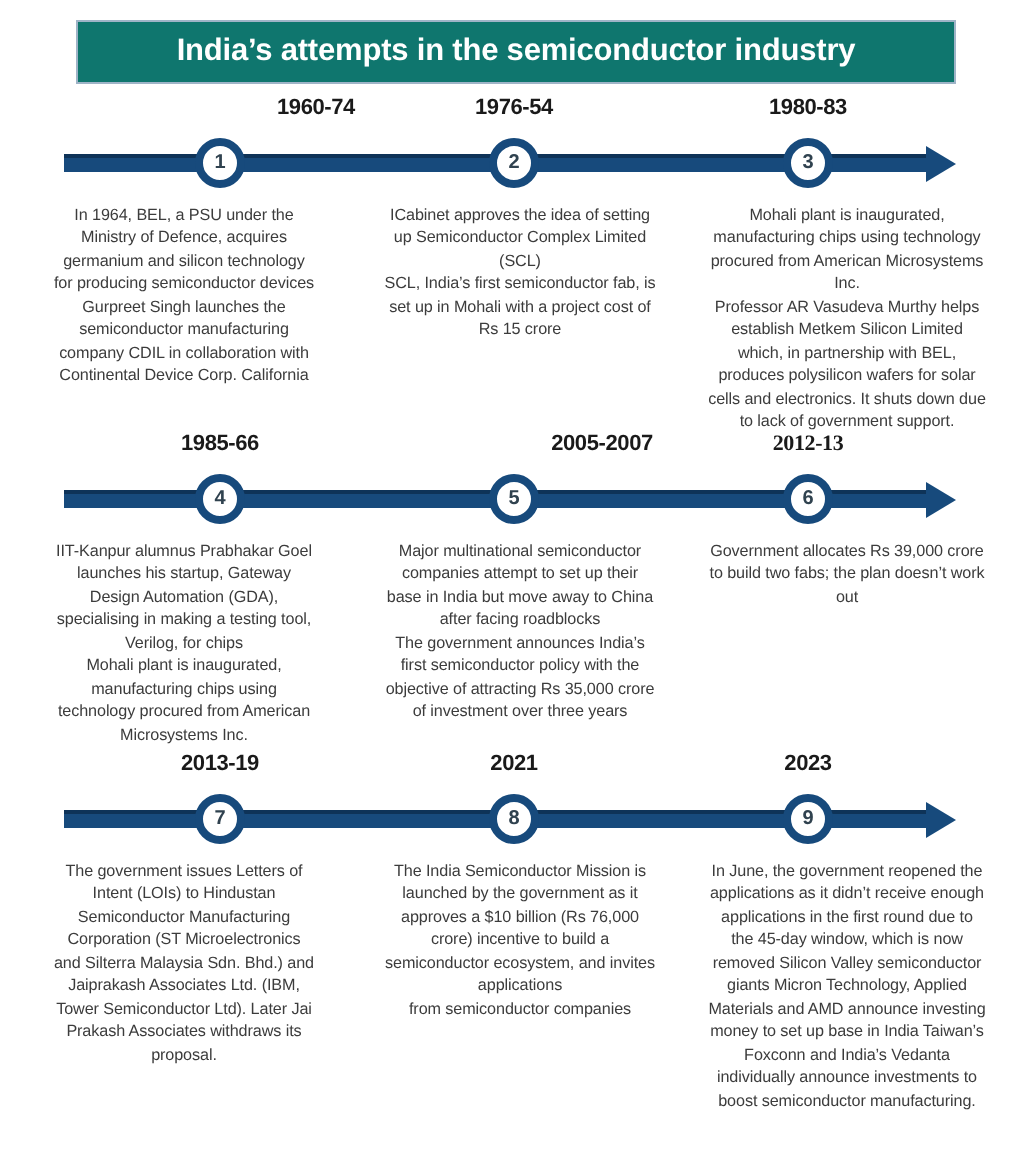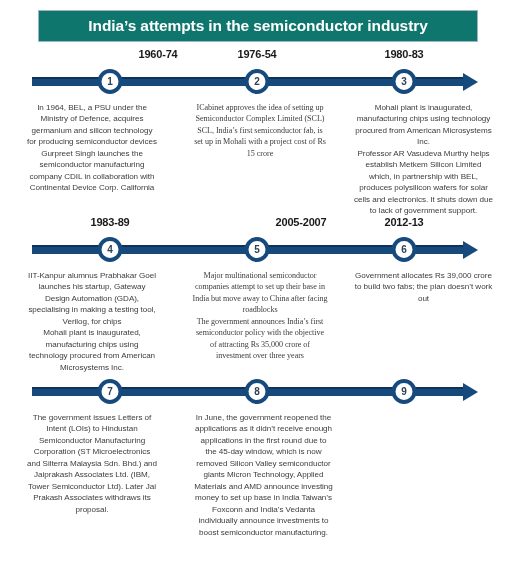--- a/index.html
+++ b/index.html
@@ -121,21 +121,21 @@
   .cols {
     position: relative;
     width: 517px;
     display: flex;
   }
   .col {
     box-sizing: border-box;
     text-align: center;
   }
   .col-1 { width: 180px; padding: 6px 22px 0 26px; }
-  .col-2 { width: 160px; padding: 6px 12px 0 12px; font-family: Liberation Serif, serif; }
+  .col-2 { width: 160px; padding: 6px 12px 0 12px; }
   .col-3 { width: 177px; padding: 6px 24px 0 14px; }
 
   .col-body {
     font-size: 8.1px;
     line-height: 1.42;
     color: #3c3c3c;
     letter-spacing: -0.05px;
     white-space: pre-line;
   }
 </style>
@@ -178,23 +178,23 @@
       </div>
       <div class="col col-3">
         <div class="col-body">Mohali plant is inaugurated, manufacturing chips using technology procured from American Microsystems Inc.
 Professor AR Vasudeva Murthy helps establish Metkem Silicon Limited which, in partnership with BEL, produces polysilicon wafers for solar cells and electronics. It shuts down due to lack of government support.</div>
       </div>
     </div>
   </div>
 
   <div class="row row-2">
     <div class="dates">
-      <div class="date-label" style="left:110px;">1983-89</div>
+      <div class="date-label" style="left:110px;">1985-66</div>
       <div class="date-label" style="left:257px;margin-left:44px;">2005-2007</div>
-      <div class="date-label" style="left:404px;">2012-13</div>
+      <div class="date-label" style="left:404px;font-family:Liberation Serif, serif;">2012-13</div>
     </div>
     <div class="bar-wrap">
       <div class="bar-line"></div>
       <div class="bar-head"></div>
       <div class="node" style="left:110px;">
         <span class="node-num">4</span>
       </div>
       <div class="node" style="left:257px;">
         <span class="node-num">5</span>
       </div>
@@ -211,36 +211,45 @@
         <div class="col-body">Major multinational semiconductor companies attempt to set up their base in India but move away to China after facing roadblocks
 The government announces India’s first semiconductor policy with the objective of attracting Rs 35,000 crore of investment over three years</div>
       </div>
       <div class="col col-3">
         <div class="col-body">Government allocates Rs 39,000 crore to build two fabs; the plan doesn’t work out</div>
       </div>
     </div>
   </div>
 
   <div class="row row-3">
+    <div class="dates">
+      <div class="date-label" style="left:110px;">2013-19</div>
+      <div class="date-label" style="left:257px;">2021</div>
+      <div class="date-label" style="left:404px;">2023</div>
+    </div>
     <div class="bar-wrap">
       <div class="bar-line"></div>
       <div class="bar-head"></div>
       <div class="node" style="left:110px;">
         <span class="node-num">7</span>
       </div>
       <div class="node" style="left:257px;">
         <span class="node-num">8</span>
       </div>
       <div class="node" style="left:404px;">
         <span class="node-num">9</span>
       </div>
     </div>
     <div class="cols">
       <div class="col col-1">
         <div class="col-body">The government issues Letters of Intent (LOIs) to Hindustan Semiconductor Manufacturing Corporation (ST Microelectronics and Silterra Malaysia Sdn. Bhd.) and Jaiprakash Associates Ltd. (IBM, Tower Semiconductor Ltd). Later Jai Prakash Associates withdraws its proposal.</div>
       </div>
+      <div class="col col-2">
+        <div class="col-body">The India Semiconductor Mission is launched by the government as it approves a $10 billion (Rs 76,000 crore) incentive to build a semiconductor ecosystem, and invites applications
+from semiconductor companies</div>
+      </div>
       <div class="col col-3">
         <div class="col-body">In June, the government reopened the applications as it didn’t receive enough applications in the first round due to the 45-day window, which is now removed Silicon Valley semiconductor giants Micron Technology, Applied Materials and AMD announce investing money to set up base in India Taiwan’s Foxconn and India’s Vedanta individually announce investments to boost semiconductor manufacturing.</div>
       </div>
     </div>
   </div>
 
 </div>
 
 </body></html>

